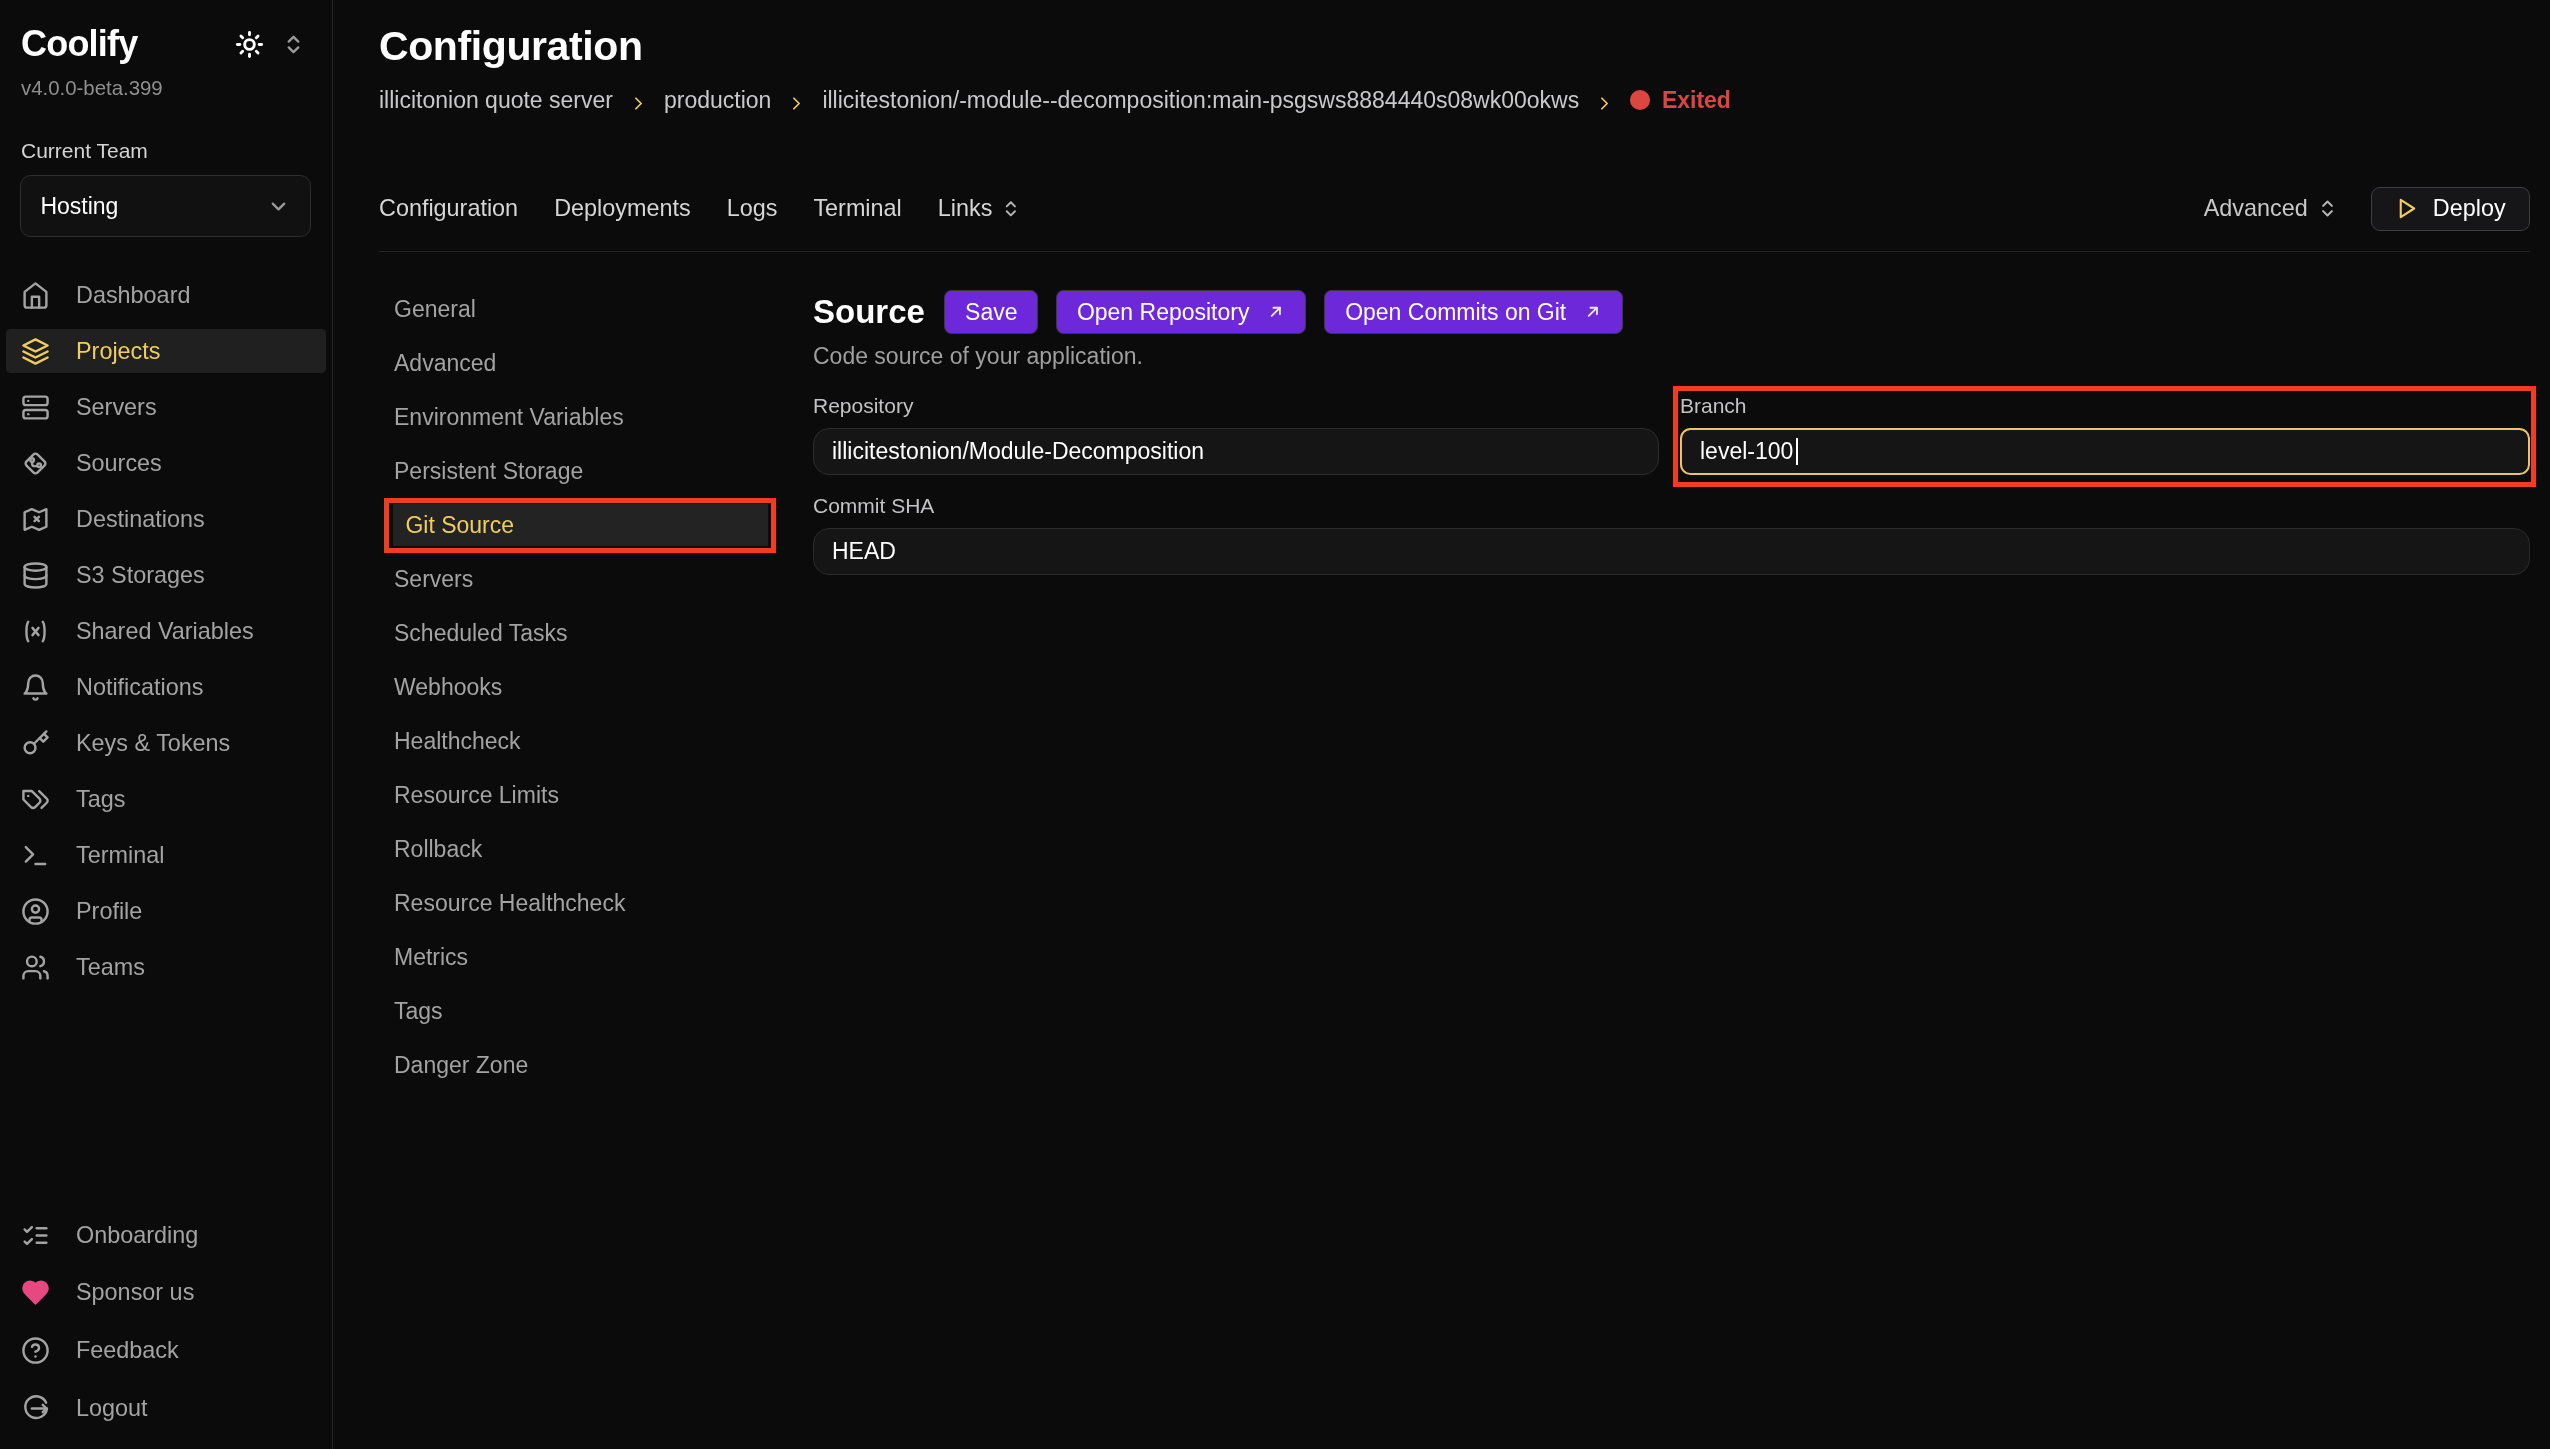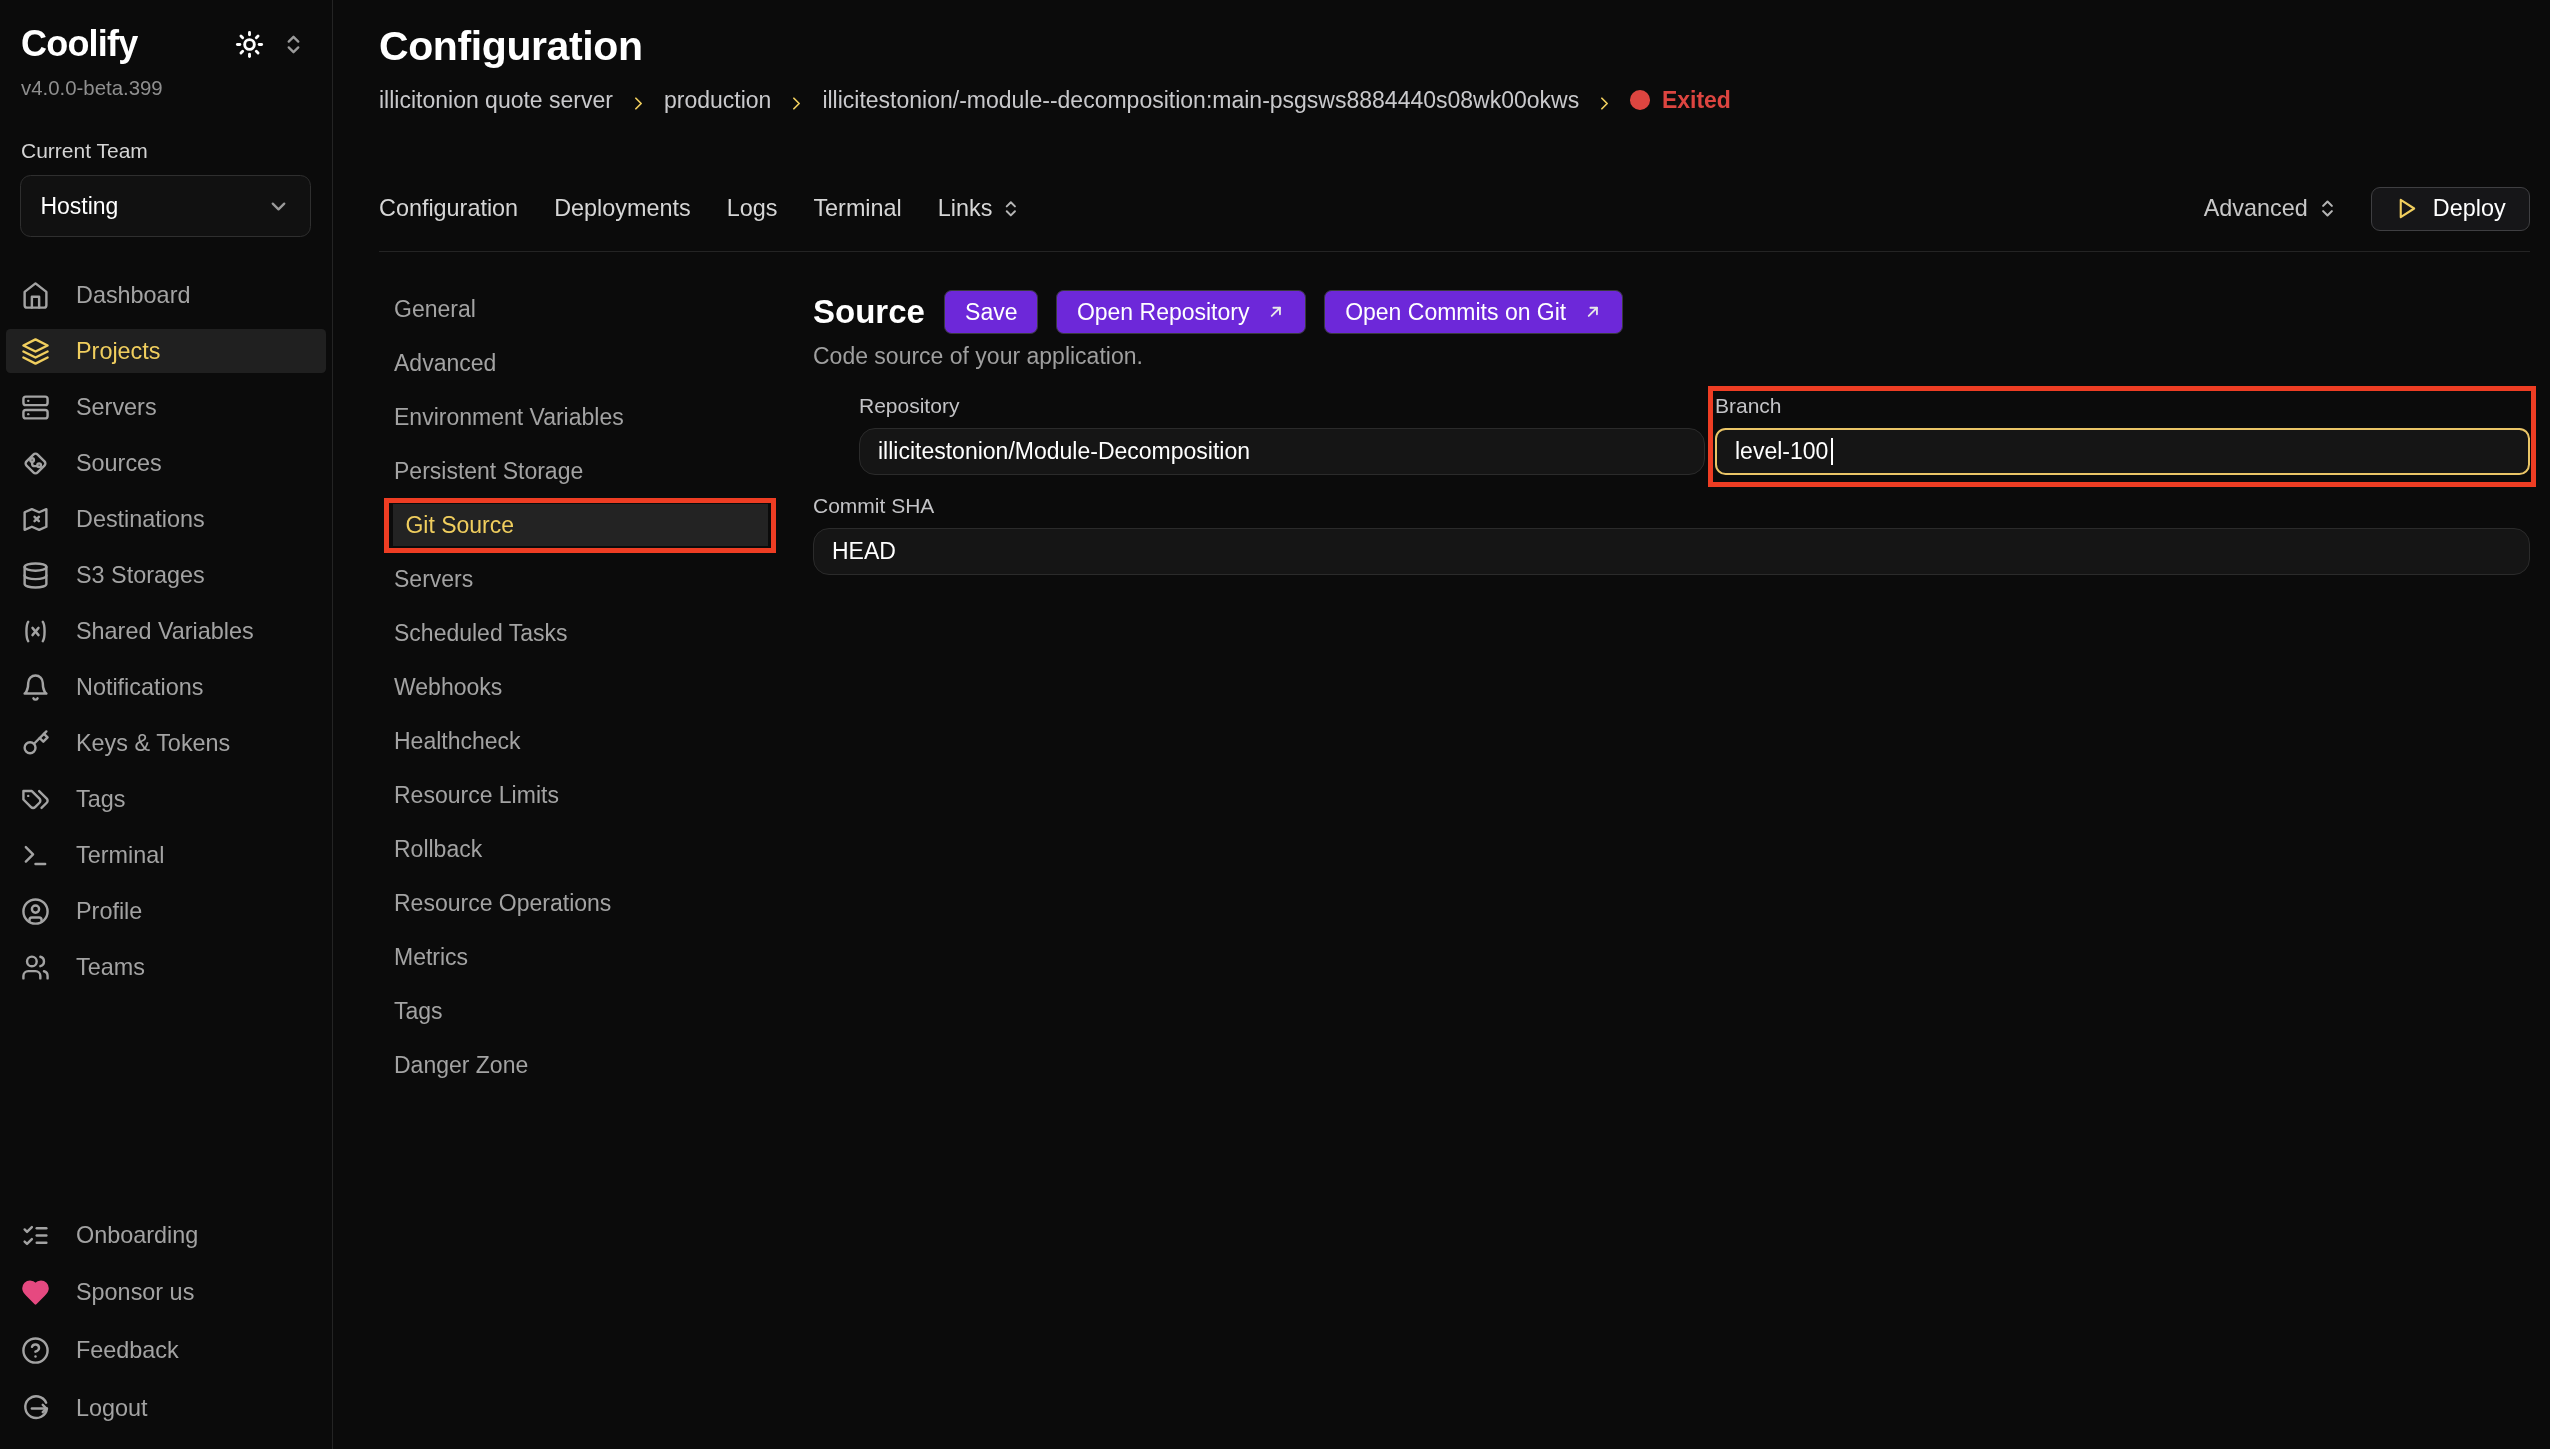--- a/index.html
+++ b/index.html
@@ -82,21 +82,21 @@
   .form-col{ flex:1; margin-left:37px; }
   .source-header{ margin-top:7.6px; height:44px; display:flex; align-items:center; gap:18px; }
   .section-title{ font-size:33px; font-weight:800; margin-right:1.5px; }
   .btn{
     height:44px; padding:0 19.7px; display:inline-flex; align-items:center; gap:16.6px;
     background:#6d28d9; border:1.5px solid #3a3a3d; border-radius:7.6px;
     font-size:23px; color:#fff; font-family:inherit;
   }
   .arrow-ic{ width:19.7px; height:19.7px; color:#e8e8e8; }
   .section-desc{ margin-top:9px; font-size:23px; line-height:26px; color:#9f9f9f; }
-  .field-grid{ margin-top:25px; display:grid; grid-template-columns:846px 1fr; column-gap:10px;margin-left:46px; }
+  .field-grid{ margin-top:25px; display:grid; grid-template-columns:846px 1fr; column-gap:21px; }
   .field{ position:relative; }
   .field label{ display:block; font-size:21px; color:#c3c3c6; margin-bottom:9.8px; }
   .input{
     height:47px; width:100%; background:#151515; border:1.5px solid #2b2b2b; border-radius:16px;
     display:flex; align-items:center; padding:0 18px; font-size:23px; color:#fff;
   }
   .input-focused{ border:2.3px solid #eac567; border-radius:10.6px; }
   .caret-bar{ width:2.3px; height:27px; background:#fff; margin-left:2.3px; }
   .red-outline-branch{ top:-8.3px; left:-6.8px; right:-6.8px; bottom:-12px; }
   .field-full{ margin-top:19px; }
@@ -421,21 +421,21 @@
           <div class="subnav-row" data-interactable="true">
             <span class="subnav-label" data-interactable="false">Healthcheck</span>
           </div>
           <div class="subnav-row" data-interactable="true">
             <span class="subnav-label" data-interactable="false">Resource Limits</span>
           </div>
           <div class="subnav-row" data-interactable="true">
             <span class="subnav-label" data-interactable="false">Rollback</span>
           </div>
           <div class="subnav-row" data-interactable="true">
-            <span class="subnav-label" data-interactable="false">Resource Operations</span>
+            <span class="subnav-label" data-interactable="false">Resource Healthcheck</span>
           </div>
           <div class="subnav-row" data-interactable="true">
             <span class="subnav-label" data-interactable="false">Metrics</span>
           </div>
           <div class="subnav-row" data-interactable="true">
             <span class="subnav-label" data-interactable="false">Tags</span>
           </div>
           <div class="subnav-row" data-interactable="true">
             <span class="subnav-label" data-interactable="false">Danger Zone</span>
           </div>

